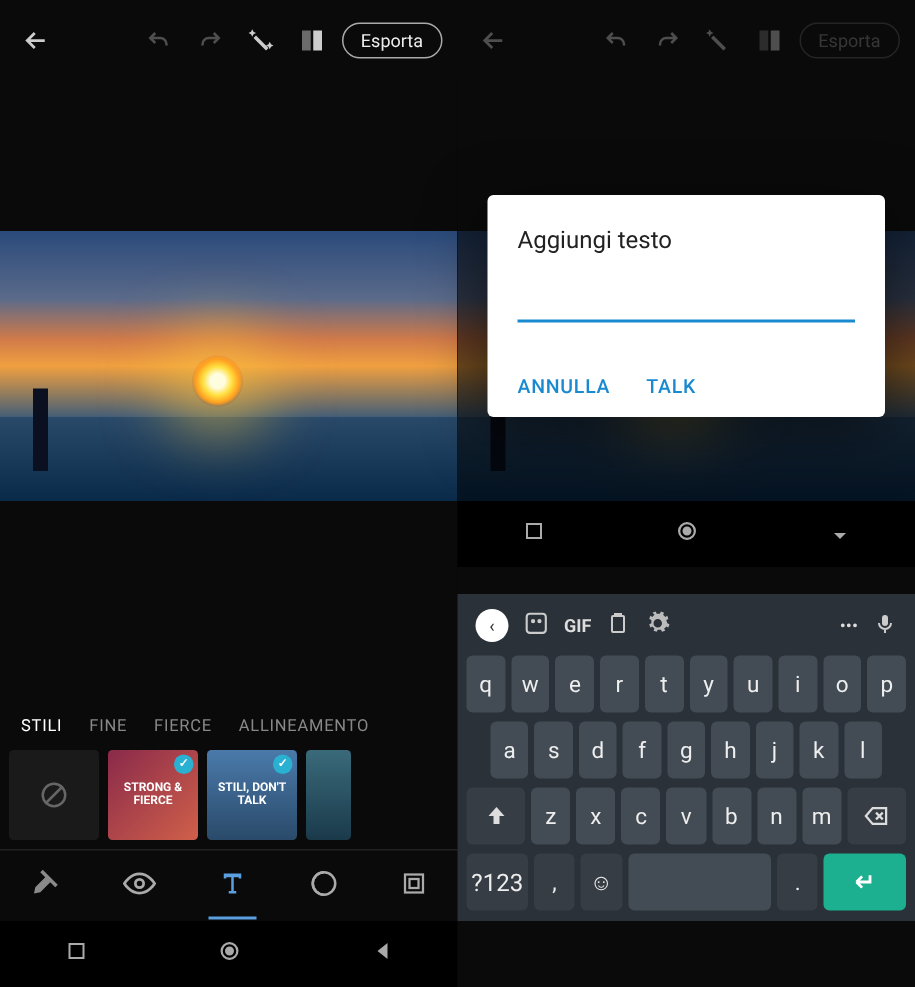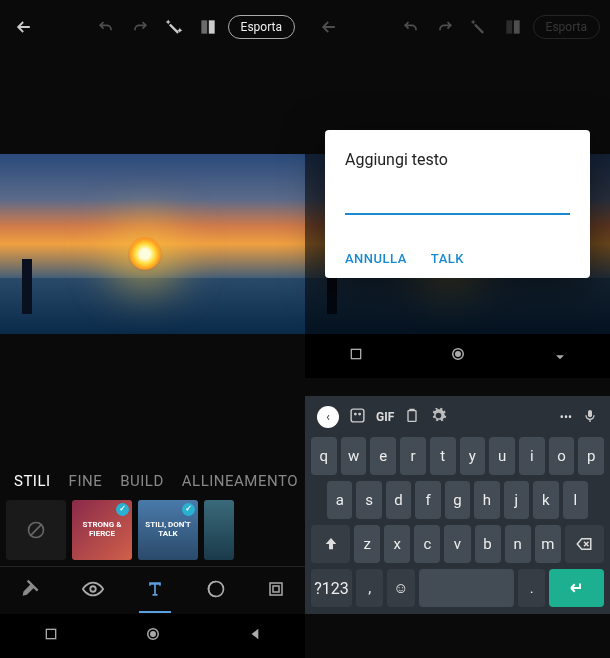--- a/index.html
+++ b/index.html
@@ -10,21 +10,21 @@
 .ico{width:28px;height:28px;display:flex;align-items:center;justify-content:center;color:#ccc;cursor:pointer}
 .ico svg{width:20px;height:20px}
 .dim{opacity:.35}
 .pill{border:1.5px solid #aaa;color:#eee;font-size:12px;padding:4px 12px;border-radius:14px;cursor:pointer}
 .pill.dim{color:#888;border-color:#555}
 .canvas{height:180px;margin-top:100px;position:relative;overflow:hidden}
 .sky{position:absolute;inset:0;background:linear-gradient(to bottom,#2a4a7a 0%,#5a6a8a 25%,#d07a4a 40%,#f0a040 50%,#3a5a7a 70%,#0a2a4a 100%)}
 .sun{position:absolute;top:46%;left:42%;width:34px;height:34px;border-radius:50%;background:radial-gradient(circle,#fffde0 20%,#ffe040 40%,#ffa020 60%,transparent 75%);box-shadow:0 0 40px 20px rgba(255,200,60,.5)}
 .lh{position:absolute;bottom:20px;left:22px;width:10px;height:55px;background:#0a1020}
 .sea{position:absolute;bottom:0;left:0;right:0;height:56px;background:linear-gradient(to bottom,#2a4a6a,#0a2a4a)}
-.edtabs{display:flex;gap:18px;padding:10px 14px;font-size:15px;color:#888;letter-spacing:.5px;margin-top:auto}
+.edtabs{display:flex;gap:18px;padding:10px 14px;font-size:11px;color:#888;letter-spacing:.5px;margin-top:auto}
 .edtabs .act{color:#fff}
 .styles{display:flex;gap:6px;padding:0 6px 8px;height:66px}
 .sty{flex:0 0 60px;height:60px;border-radius:3px;position:relative;overflow:hidden;display:flex;align-items:center;justify-content:center;font-size:8px;font-weight:700;color:#fff;text-align:center;line-height:1.1}
 .sty.none{background:#1a1a1a}
 .sty .bdg{position:absolute;top:3px;right:3px;width:13px;height:13px;border-radius:50%;background:#2ab0d0;display:flex;align-items:center;justify-content:center;font-size:8px}
 .toolbar{height:48px;display:flex;justify-content:space-around;align-items:center;border-top:1px solid #222}
 .tool{color:#aaa;position:relative;padding:8px 10px}
 .tool.act{color:#5aa0e0}
 .tool.act::after{content:'';position:absolute;bottom:-2px;left:10%;right:10%;height:2px;background:#5aa0e0}
 .nav{height:44px;display:flex;justify-content:space-around;align-items:center;background:#000}
@@ -83,21 +83,21 @@
   <div class="canvas">
     <div class="sky"></div>
       <div class="sea"></div>
       <div class="sun"></div>
       <div class="lh"></div>
   </div>
 
   <div class="edtabs">
     <span class="act">STILI</span>
     <span>FINE</span>
-    <span>BUILD</span>
+    <span>FIERCE</span>
     <span>ALLINEAMENTO</span>
   </div>
 
   <div class="styles">
     <div class="sty none">
         <svg width="20" height="20" viewBox="0 0 24 24" fill="none" stroke="#666" stroke-width="2">
           <circle cx="12" cy="12" r="9"></circle>
           <path d="M5 19L19 5"></path>
         </svg>
       </div>

